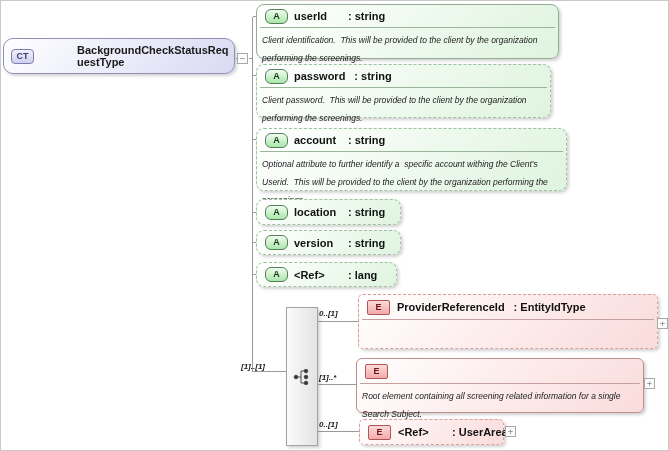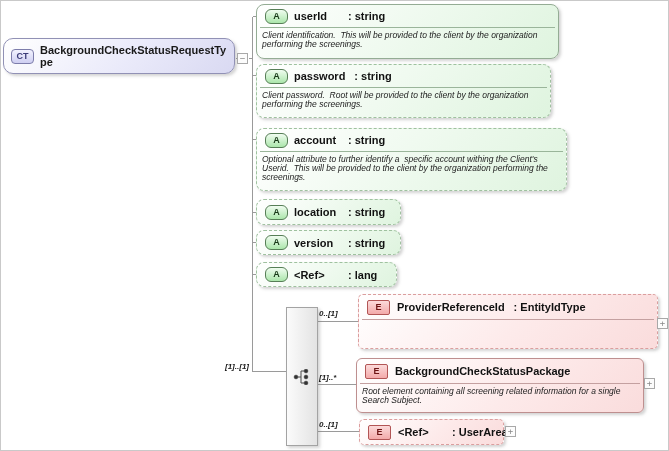--- a/index.html
+++ b/index.html
@@ -8,21 +8,21 @@
     border:1px solid #c9c9c9;box-sizing:border-box;overflow:hidden;
     font-family:"Liberation Sans",sans-serif;
   }
   svg.wires{position:absolute;left:0;top:0;width:669px;height:451px;}
   .box{position:absolute;box-sizing:border-box;}
   .shadow{box-shadow:2px 2px 3px rgba(130,130,130,0.35);}
   
   .ct-box{
     border:1px solid #9191b5;border-radius:10px;
     background:linear-gradient(135deg,#ffffff 0%,#eaeafa 55%,#d9d9f2 100%);
-    display:flex;align-items:center;padding:2px 4px 2px 7px;
+    display:flex;align-items:center;padding:2px 4px 2px 7px;gap:37px;
   }
   .ct-badge{
     width:21px;height:13px;border:1px solid #7d7dab;border-radius:4px;
     background:linear-gradient(180deg,#f2f2fe,#cfcff2);
     color:#3c3c78;font-size:9px;font-weight:bold;line-height:13px;text-align:center;
     flex:0 0 auto;margin-right:6px;
   }
   .ct-name{
     font-size:11px;font-weight:bold;color:#1a1a1a;line-height:12px;
     width:197px;word-break:break-all;
@@ -54,21 +54,21 @@
     flex:0 0 auto;margin-right:7px;
   }
   .t-name{font-size:11px;font-weight:bold;color:#111;white-space:pre;}
   .attr .t-name{min-width:45px;}
   .t-name.gapped{min-width:45px;}
   .t-type{font-size:11px;font-weight:bold;color:#111;white-space:pre;margin-left:9px;}
   .divider{height:1px;margin:0 3px;}
   .attr .divider{background:#9ab59a;}
   .elem .divider{background:#c4a0a0;}
   .annotation{
-    font-size:8.5px;font-style:italic;color:#222;line-height:9px;
+    font-size:8.5px;font-style:italic;color:#222;line-height:18px;
     padding:3px 5px 0 5px;white-space:pre-wrap;
   }
   
   .seq-box{
     border:1px solid #a3a3a3;
     background:linear-gradient(90deg,#fbfbfb,#e3e3e3);
     display:flex;align-items:center;justify-content:center;
   }
   
   .sq{
@@ -125,21 +125,21 @@
     <div class="annotation">Client identification.  This will be provided to the client by the organization performing the screenings.</div>
   </div>
 
   <div class="box attr dashed shadow" style="left:255px;top:63px;width:295px;height:54px;">
     <div class="title-row">
       <span class="badge-a">A</span>
       <span class="t-name">password</span>
       <span class="t-type">: string</span>
     </div>
     <div class="divider"></div>
-    <div class="annotation">Client password.  Root will be provided to the client by the organization performing the screenings.</div>
+    <div class="annotation">Client password.  This will be provided to the client by the organization performing the screenings.</div>
   </div>
 
   <div class="box attr dashed shadow" style="left:255px;top:127px;width:311px;height:63px;">
     <div class="title-row">
       <span class="badge-a">A</span>
       <span class="t-name">account</span>
       <span class="t-type">: string</span>
     </div>
     <div class="divider"></div>
     <div class="annotation">Optional attribute to further identify a  specific account withing the Client's Userid.  This will be provided to the client by the organization performing the screenings.</div>
@@ -177,41 +177,40 @@
         <line x1="8" y1="2" x2="13" y2="2"></line>
         <line x1="8" y1="14" x2="13" y2="14"></line>
         <circle cx="3" cy="8" r="1.8"></circle>
         <circle cx="13" cy="2" r="1.8"></circle>
         <circle cx="13" cy="8" r="1.8"></circle>
         <circle cx="13" cy="14" r="1.8"></circle>
       </g>
     </svg>
   </div>
 
-  <div class="card" style="left:224px;top:361px;width:42px;">[1]..[1]</div>
+  <div class="card" style="left:240px;top:361px;width:42px;">[1]..[1]</div>
   <div class="card" style="left:318px;top:308px;width:34px;">0..[1]</div>
   <div class="card" style="left:318px;top:372px;width:34px;">[1]..*</div>
   <div class="card" style="left:318px;top:419px;width:34px;">0..[1]</div>
 
   <div class="box elem dashed shadow" style="left:357px;top:293px;width:300px;height:55px;">
     <div class="title-row">
       <span class="badge-e">E</span>
       <span class="t-name">ProviderReferenceId</span>
       <span class="t-type">: EntityIdType</span>
     </div>
     <div class="divider"></div>
   </div>
   <div class="sq" style="left:656px;top:317px;">
     <span>+</span>
   </div>
 
   <div class="box elem shadow" style="left:355px;top:357px;width:288px;height:55px;">
     <div class="title-row">
       <span class="badge-e">E</span>
-      <span class="t-name">BackgroundCheckStatusPackage</span>
       <span class="t-type"></span>
     </div>
     <div class="divider"></div>
     <div class="annotation">Root element containing all screening related information for a single Search Subject.</div>
   </div>
   <div class="sq" style="left:643px;top:377px;">
     <span>+</span>
   </div>
 
   <div class="box elem dashed small shadow" style="left:358px;top:418px;width:145px;height:26px;">

